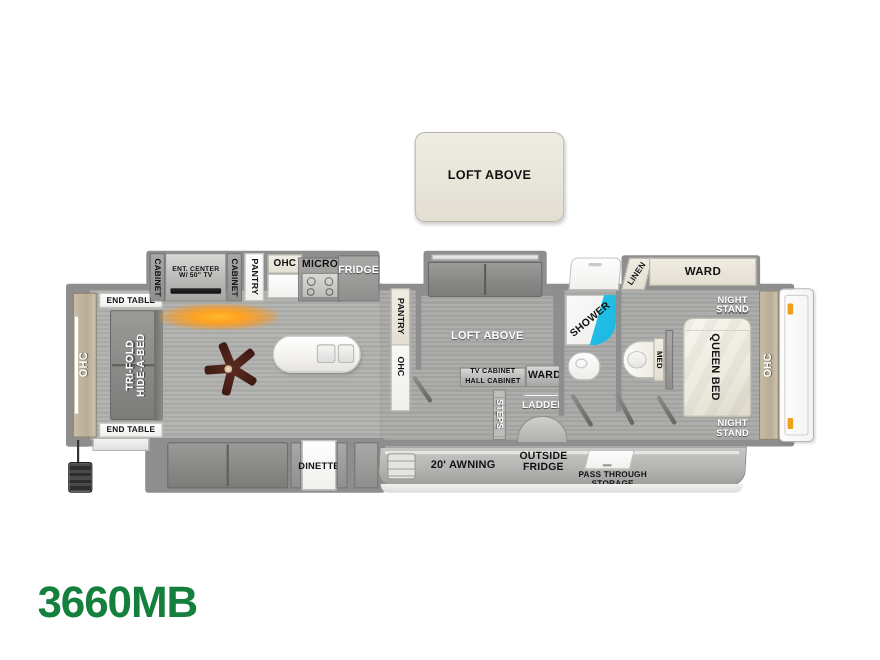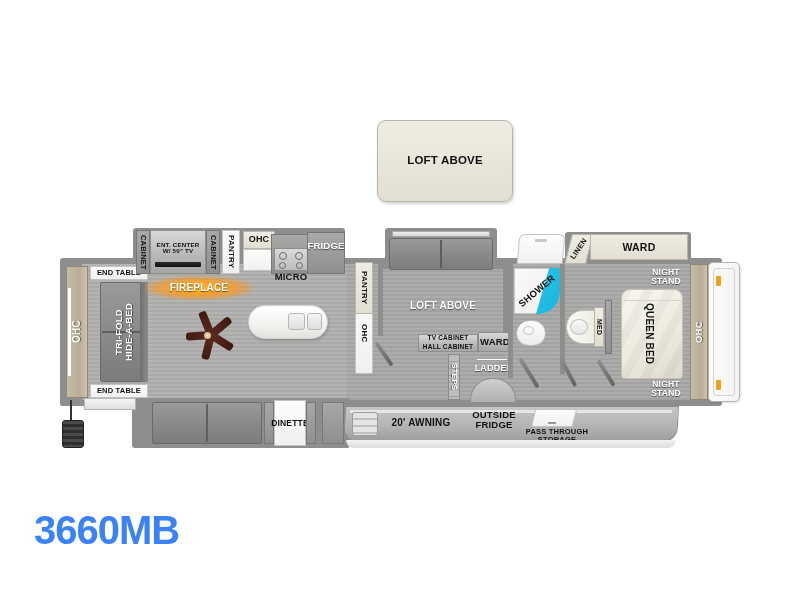--- a/index.html
+++ b/index.html
@@ -37,22 +37,22 @@
   .tan{background:linear-gradient(to right,#c8bda8,#b9ac95 60%,#cdc3b0);
        border:1px solid #8f8572;}
   .sofa{background:linear-gradient(to bottom,#9a9a98,#8a8a88 50%,#7c7c7a);
         border:1px solid #6a6a68;border-radius:2px;}
 
   
   .tw{color:#fff;text-shadow:0 1px 1px rgba(0,0,0,.55);}
   .tk{color:#111;}
 
   
-  #model{position:absolute;left:34px;top:508px;font-size:40px;
-         font-weight:bold;color:#3b82f6;letter-spacing:-1px;}
+  #model{position:absolute;left:34px;top:526px;font-size:40px;
+         font-weight:bold;color:#15803d;letter-spacing:-1px;}
 
   
   .fanblade{position:absolute;left:50%;top:50%;width:8px;height:25px;
      background:linear-gradient(to bottom,#5c2a20,#3d1a13);
      border-radius:3px;transform-origin:50% 0%;}
   .fanhub{position:absolute;left:50%;top:50%;width:7px;height:7px;
      margin:-3.5px 0 0 -3.5px;border-radius:50%;
      background:radial-gradient(circle,#f2e7c8,#b9a477);}
 
   
@@ -148,27 +148,26 @@
               background:linear-gradient(to bottom,#d9d9d7,#bcbcba);
               border:1px solid #8c8c8a;"></div>
   <div class="abs" style="left:279px;top:252px;width:8px;height:8px;border-radius:50%;
               border:1.5px solid #6a6a68;"></div>
   <div class="abs" style="left:295px;top:252px;width:8px;height:8px;border-radius:50%;
               border:1.5px solid #6a6a68;"></div>
   <div class="abs" style="left:279px;top:262px;width:7px;height:7px;border-radius:50%;
               border:1.5px solid #6a6a68;"></div>
   <div class="abs" style="left:296px;top:262px;width:7px;height:7px;border-radius:50%;
               border:1.5px solid #6a6a68;"></div>
-  <div class="lbl tk" style="left:269px;top:234px;width:44px;height:14px;font-size:9.5px;margin-top:36px;">MICRO</div>
+  <div class="lbl tk" style="left:269px;top:234px;width:44px;height:14px;font-size:9.5px;">MICRO</div>
 
   <div class="abs cabdark" style="left:307px;top:232px;width:38px;height:42px;"></div>
   <div class="lbl tw" style="left:305px;top:238px;width:42px;height:16px;font-size:9.5px;">FRIDGE</div>
 
   <div class="abs fireglow" style="left:145px;top:276px;width:108px;height:24px;"></div>
-  <div class="lbl tw" style="left:145px;top:276px;width:108px;height:24px;font-size:10px;">FIREPLACE</div>
 
   <div class="abs" style="left:182px;top:310px;width:50px;height:50px;">
     <div class="fanblade" style="transform:rotate(14deg);"></div>
     <div class="fanblade" style="transform:rotate(86deg);"></div>
     <div class="fanblade" style="transform:rotate(158deg);"></div>
     <div class="fanblade" style="transform:rotate(230deg);"></div>
     <div class="fanblade" style="transform:rotate(302deg);"></div>
     <div class="fanhub"></div>
   </div>
 

